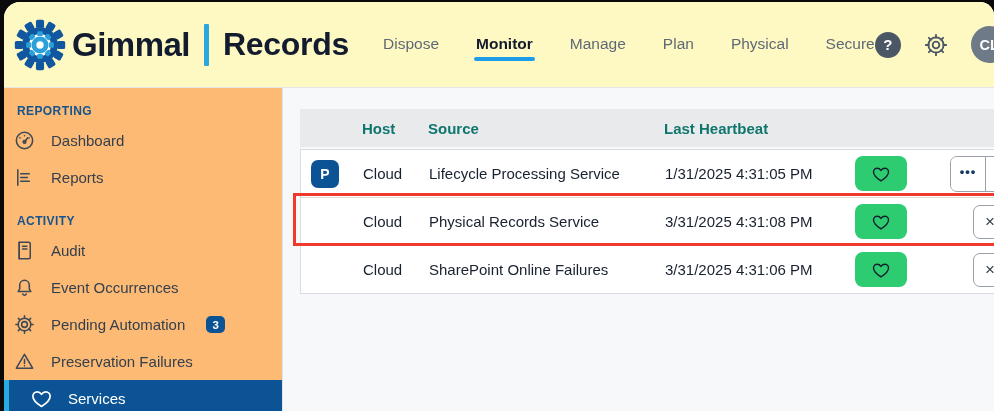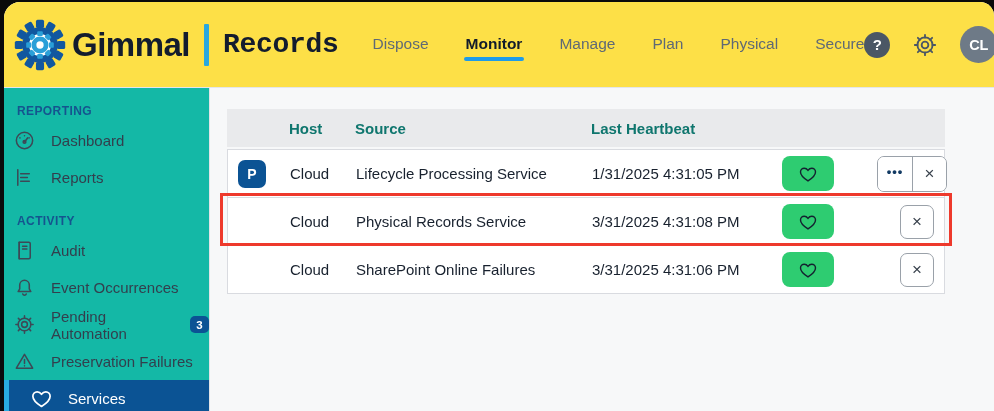--- a/index.html
+++ b/index.html
@@ -8,28 +8,28 @@
 
   .screen {
     position:absolute; left:4px; top:2px; right:0; bottom:0;
     background:#ffffff;
     border-top-left-radius:16px; border-top-right-radius:14px;
     overflow:hidden;
   }
 
   
   .app-header {
-    height:86px; background:#fde047; border-bottom:1px solid #e4e6e9;
+    height:86px; background:#fef9c3; border-bottom:1px solid #e4e6e9;
     display:flex; align-items:center; padding:0 14px 0 8px;
   }
   .brand { display:flex; align-items:center; cursor:pointer; }
   .brand svg { width:52px; height:52px; margin:0 6px 0 2px; }
   .brand-name { font-size:33px; font-weight:700; color:#131c2e; letter-spacing:-0.5px; }
   .brand-sep { width:5px; height:42px; background:#29a8e0; margin:0 14px; border-radius:1px; }
-  .brand-product { font-size:28px; font-weight:700; color:#131c2e; letter-spacing:-0.3px;font-family:Liberation Mono, monospace; }
+  .brand-product { font-size:32px; font-weight:700; color:#131c2e; letter-spacing:-0.3px; }
 
   .top-nav { display:flex; align-items:center; gap:37px; margin-left:34px; }
   .nav-item { font-size:15.5px; color:#5f6975; cursor:pointer; position:relative; padding:8px 0 10px; text-decoration:none; }
   .nav-item.active { color:#121b2b; font-weight:700; }
   .nav-item.active::after {
     content:""; position:absolute; left:-2px; right:-2px; bottom:2px;
     height:4px; background:#1e9be9; border-radius:2px;
   }
 
   .header-right { margin-left:auto; display:flex; align-items:center; gap:22px; }
@@ -42,21 +42,21 @@
   .avatar {
     width:37px; height:37px; border-radius:50%; background:#6e7a87;
     color:#fff; font-size:14.5px; font-weight:700;
     display:flex; align-items:center; justify-content:center; cursor:pointer;
   }
 
   
   .body-row { display:flex; height:calc(100% - 86px); }
 
   
-  .sidebar { width:206px; background:#14b8a6; border-right:1px solid #e1e3e7; padding-top:10px; flex:none; }
+  .sidebar { width:279px; background:#fdba74; border-right:1px solid #e1e3e7; padding-top:10px; flex:none; }
   .section-title {
     font-size:12px; font-weight:700; letter-spacing:0.4px; color:#15548f;
     padding:6px 0 4px 13px;
   }
   .side-item {
     height:37px; display:flex; align-items:center; gap:15px;
     padding-left:9px; cursor:pointer; color:#333f4d; font-size:15px;
   }
   .side-item .si-icon { width:23px; height:23px; display:flex; align-items:center; justify-content:center; flex:none; }
   .side-item .si-icon svg { width:23px; height:23px; }

